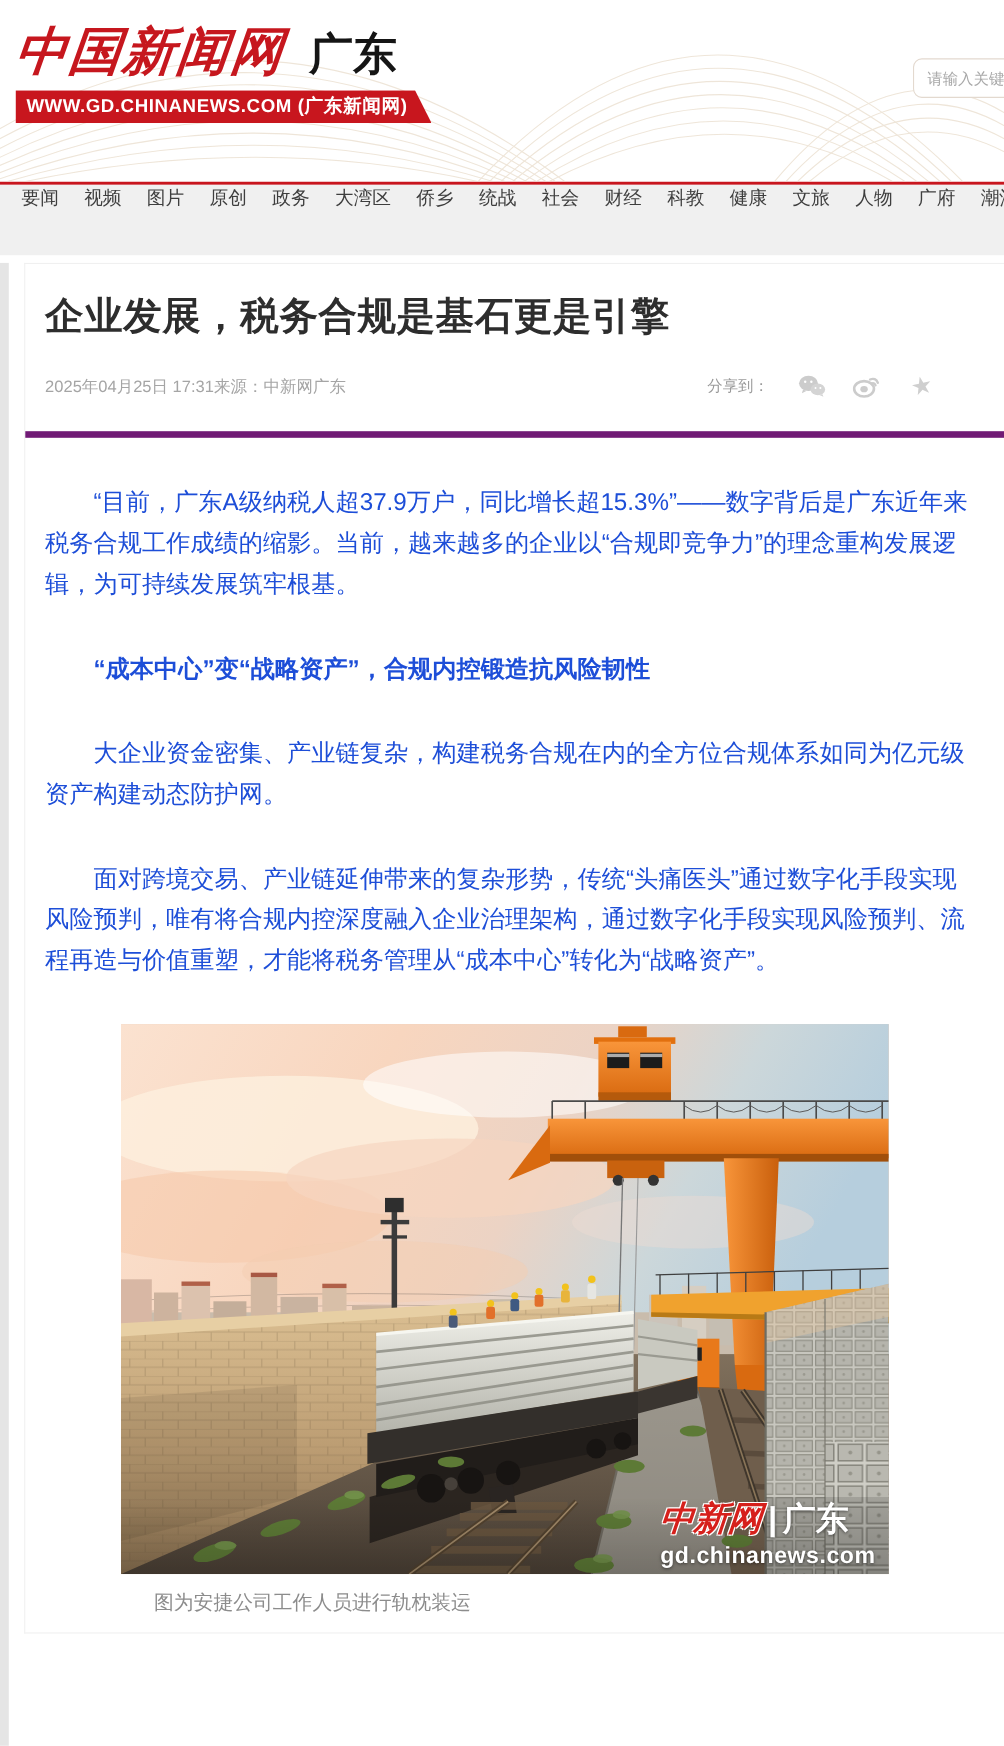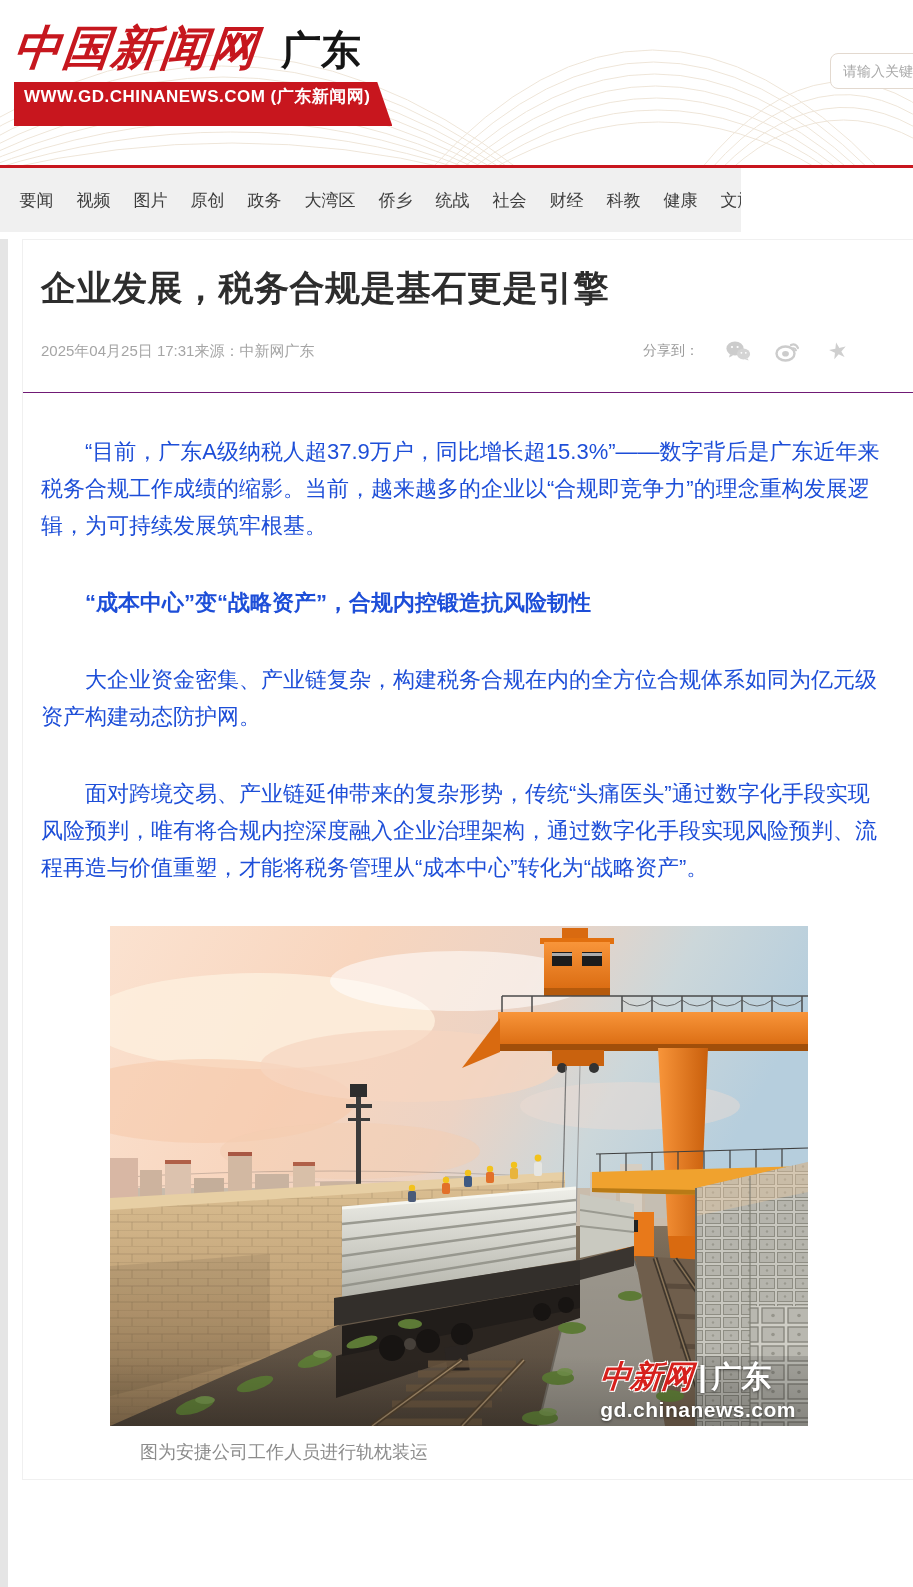--- a/index.html
+++ b/index.html
@@ -16,47 +16,47 @@
   .logo-main{
     font-family:"DejaVu Serif","Liberation Serif",serif;
     font-style:italic;font-weight:bold;font-size:47px;line-height:52px;
     color:#c6171e;letter-spacing:2px;transform:skewX(-6deg);
   }
   .logo-region{
     font-size:40px;line-height:48px;font-weight:bold;color:#151515;margin-left:22px;
     font-family:"DejaVu Serif","Liberation Serif",serif;
   }
   .url-banner{
-    position:absolute;left:14px;top:82px;height:44px;line-height:30px;
+    position:absolute;left:14px;top:82px;height:30px;line-height:30px;
     background:#c8161e;color:#fff;font-weight:bold;font-size:17px;
     padding:0 22px 0 10px;letter-spacing:.5px;
     clip-path:polygon(0 0,96% 0,100% 100%,0 100%);
   }
   .search-box{
     position:absolute;left:830px;top:53px;width:150px;height:34px;
     border:1px solid #e3d9cf;border-radius:8px;background:#fff;
     font-size:14px;color:#666;padding:0 12px;outline:none;
   }
   .search-box::placeholder{color:#a9a9a9;}
   .red-line{width:913px;height:3px;background:#c8161e;}
   
   .nav{
-    width:741px;height:64px;background:#f0f0f0;display:flex;align-items:center;
+    width:913px;height:64px;background:#f0f0f0;display:flex;
     white-space:nowrap;overflow:hidden;padding-left:8px;box-sizing:border-box;
   }
   .nav-item{
     font-size:17px;color:#3e3e3e;padding:0 11.5px;cursor:pointer;flex:0 0 auto;
   }
   
   .main{position:relative;width:913px;}
   .left-gutter{position:absolute;left:0;top:0;width:8px;height:1355px;background:#e5e5e5;}
   .article-box{
     margin:7px 0 0 22px;background:#fff;border:1px solid #f0f0f0;border-right:none;
   }
-  .title-block{padding:26px 22px 30px 18px;border-bottom:1px solid #701a75;}
+  .title-block{padding:26px 22px 30px 18px;border-bottom:6px solid #701a75;}
   .article-title{
     font-size:35px;line-height:44px;font-weight:bold;color:#2d2d2d;margin:0 0 30px 0;
     letter-spacing:.5px;
   }
   .meta-row{display:flex;align-items:center;height:22px;}
   .meta-date{font-size:15px;color:#a5a5a5;}
   .meta-source{font-size:15px;color:#a5a5a5;}
   .share-area{margin-left:auto;display:flex;align-items:center;padding-right:28px;}
   .share-label{font-size:14px;color:#9a9a9a;margin-right:14px;}
   .share-icon{width:26px;height:24px;margin:0 12px;cursor:pointer;display:flex;align-items:center;justify-content:center;}

